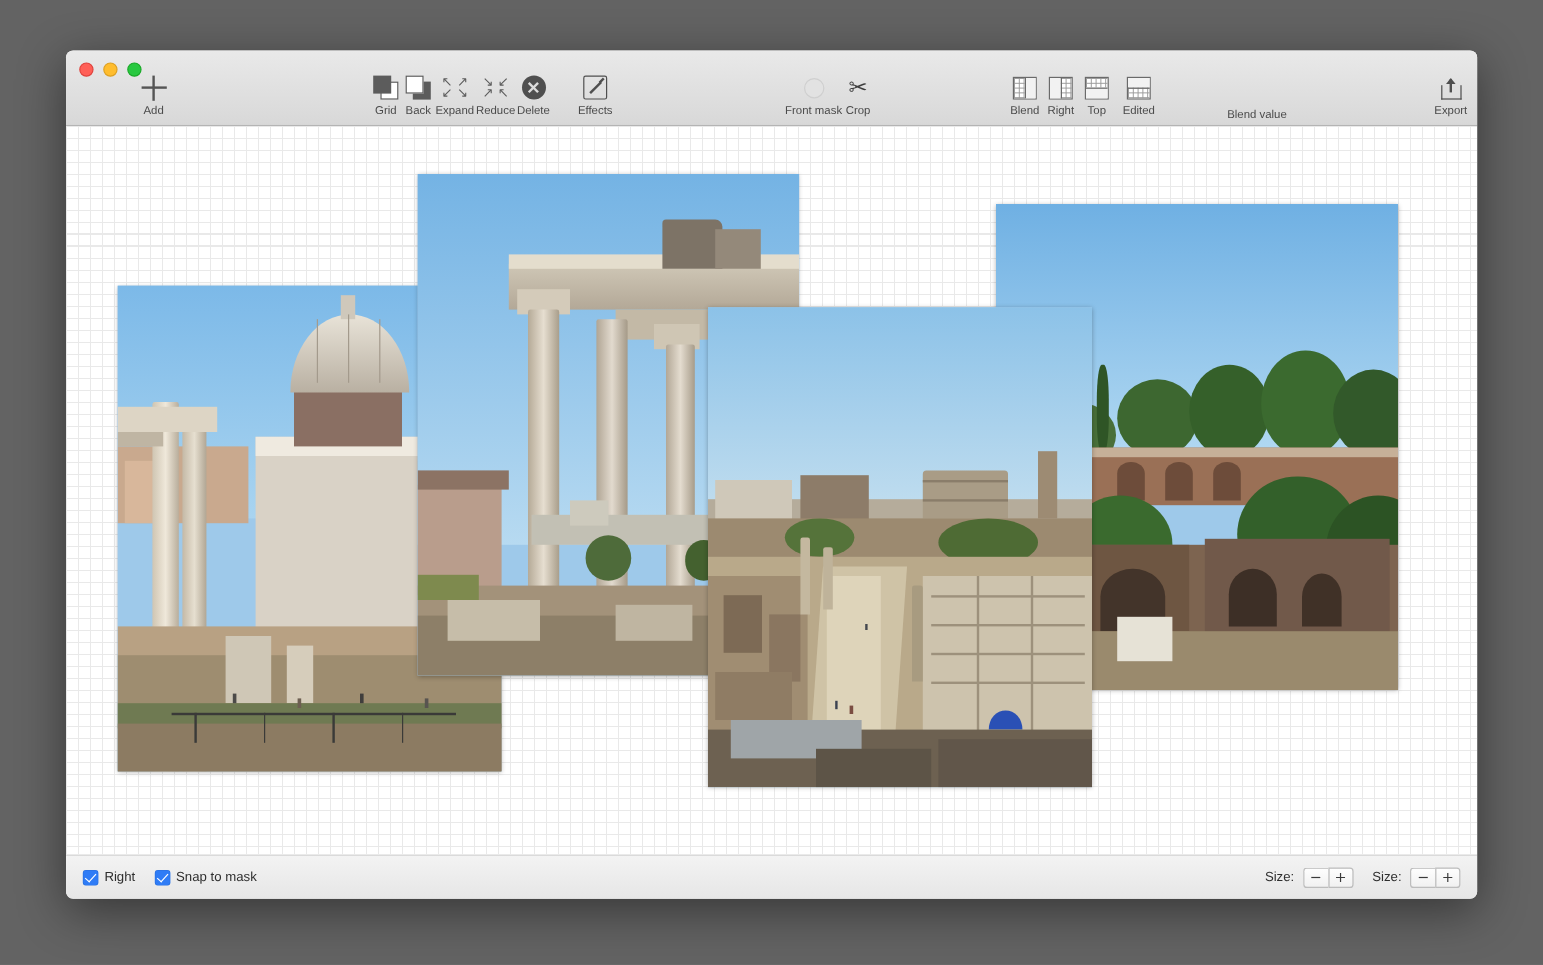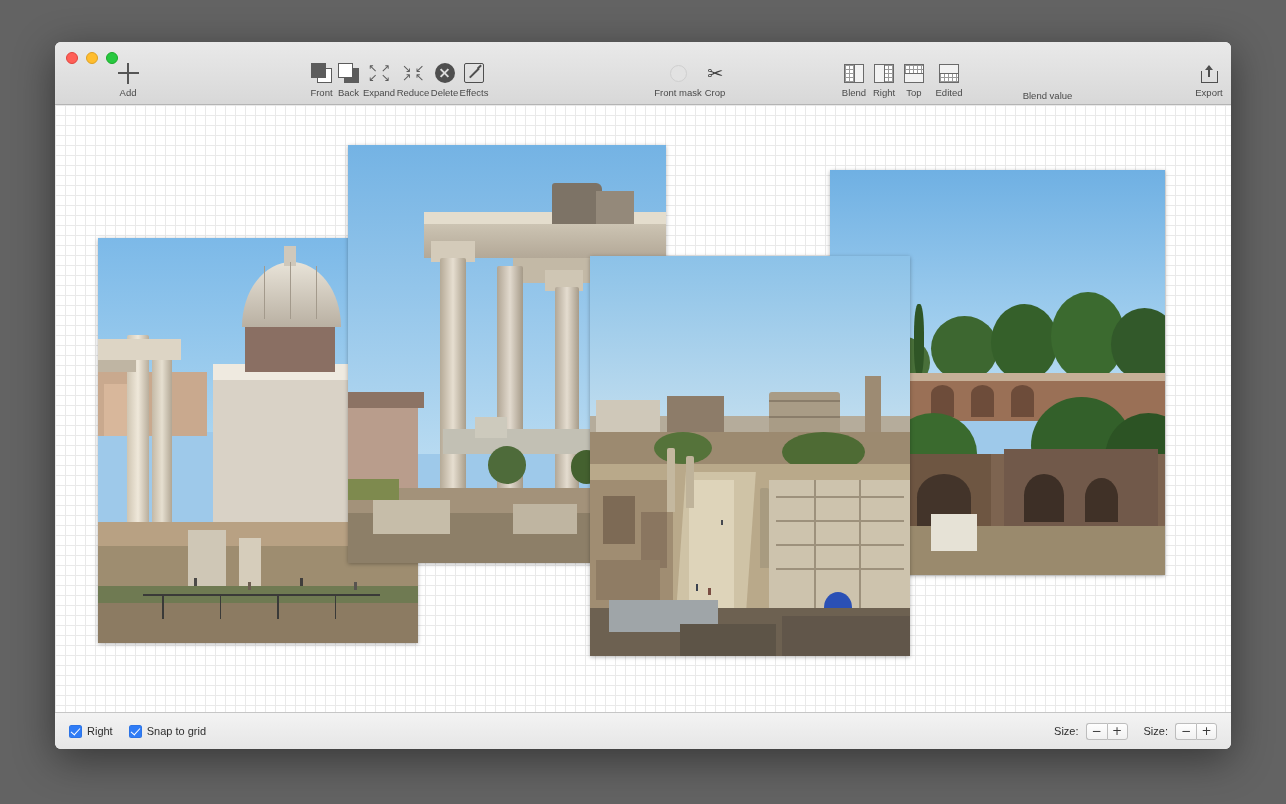--- a/index.html
+++ b/index.html
@@ -204,21 +204,21 @@
       <div class="lbl">Add</div>
     </div>
 
     <div class="tool" style="left:250px; width:33px;">
       <div class="glyph">
         <div class="sq-stack sq-front">
             <span class="b"></span>
             <span class="a"></span>
           </div>
       </div>
-      <div class="lbl">Front</div>
+      <div class="lbl">Grid</div>
     </div>
 
     <div class="tool" style="left:278px; width:31px;">
       <div class="glyph">
         <div class="sq-stack sq-back">
             <span class="b"></span>
             <span class="a"></span>
           </div>
       </div>
       <div class="lbl">Back</div>
@@ -248,21 +248,21 @@
       <div class="lbl">Reduce</div>
     </div>
 
     <div class="tool" style="left:373px; width:33px;">
       <div class="glyph">
           <div class="xcircle"></div>
         </div>
       <div class="lbl">Delete</div>
     </div>
 
-    <div class="tool" style="left:402px; width:34px;">
+    <div class="tool" style="left:424px; width:34px;">
       <div class="glyph">
           <div class="pencilbox"></div>
         </div>
       <div class="lbl">Effects</div>
     </div>
 
     <div class="tool" style="left:594px; width:58px;">
       <div class="glyph">
           <div class="circlemask"></div>
         </div>
@@ -519,21 +519,21 @@
     </div>
   </div>
 
   <div id="bottombar">
     <div class="chkgroup">
       <span class="chk"></span>
       <span>Right</span>
     </div>
     <div class="chkgroup">
       <span class="chk"></span>
-      <span>Snap to grid</span>
+      <span>Snap to mask</span>
     </div>
 
     <div class="spacer"></div>
 
     <div class="stepgroup">
       <span>Size:</span>
       <span class="stepper">
         <span class="stepbtn l">−</span>
         <span class="stepbtn r">+</span>
       </span>

